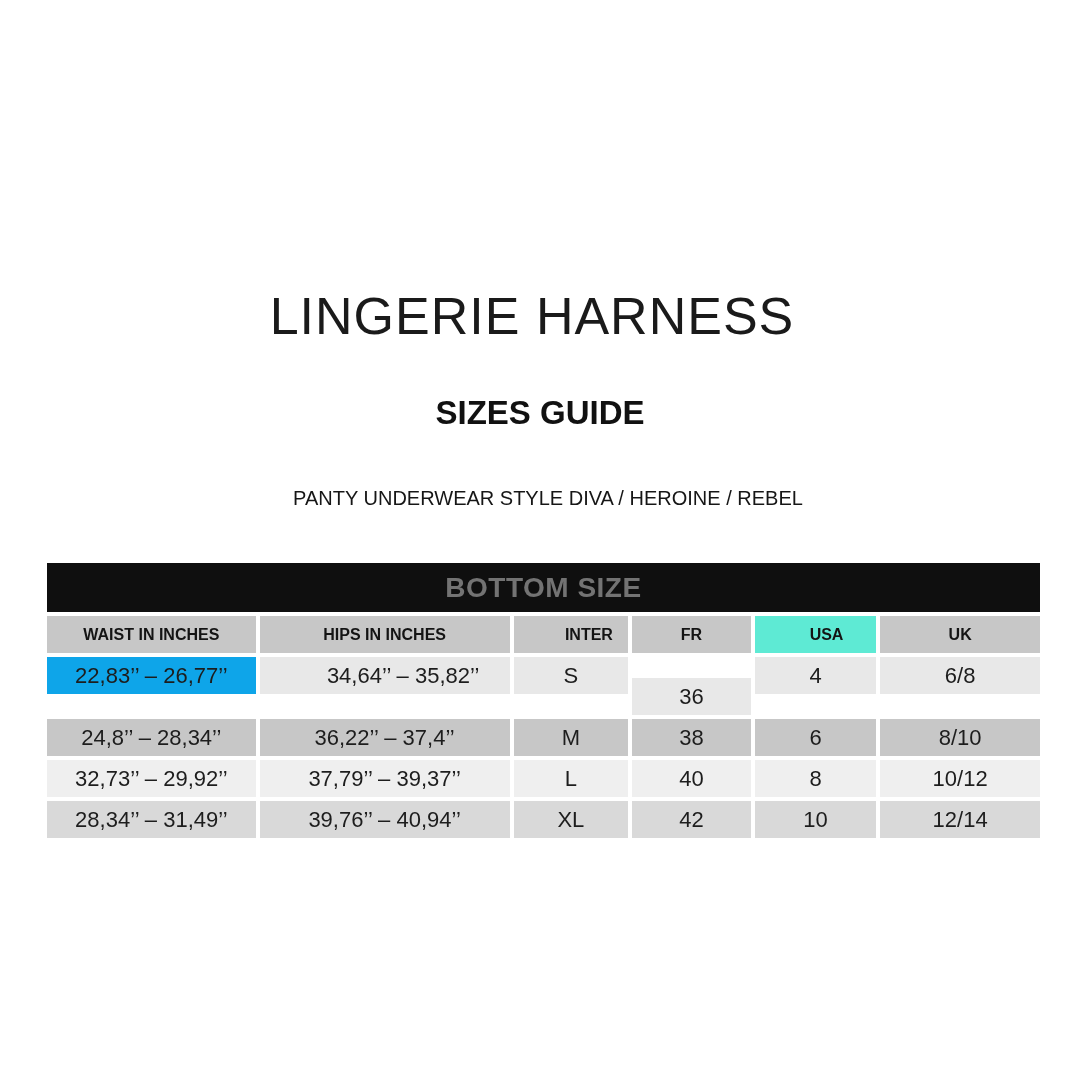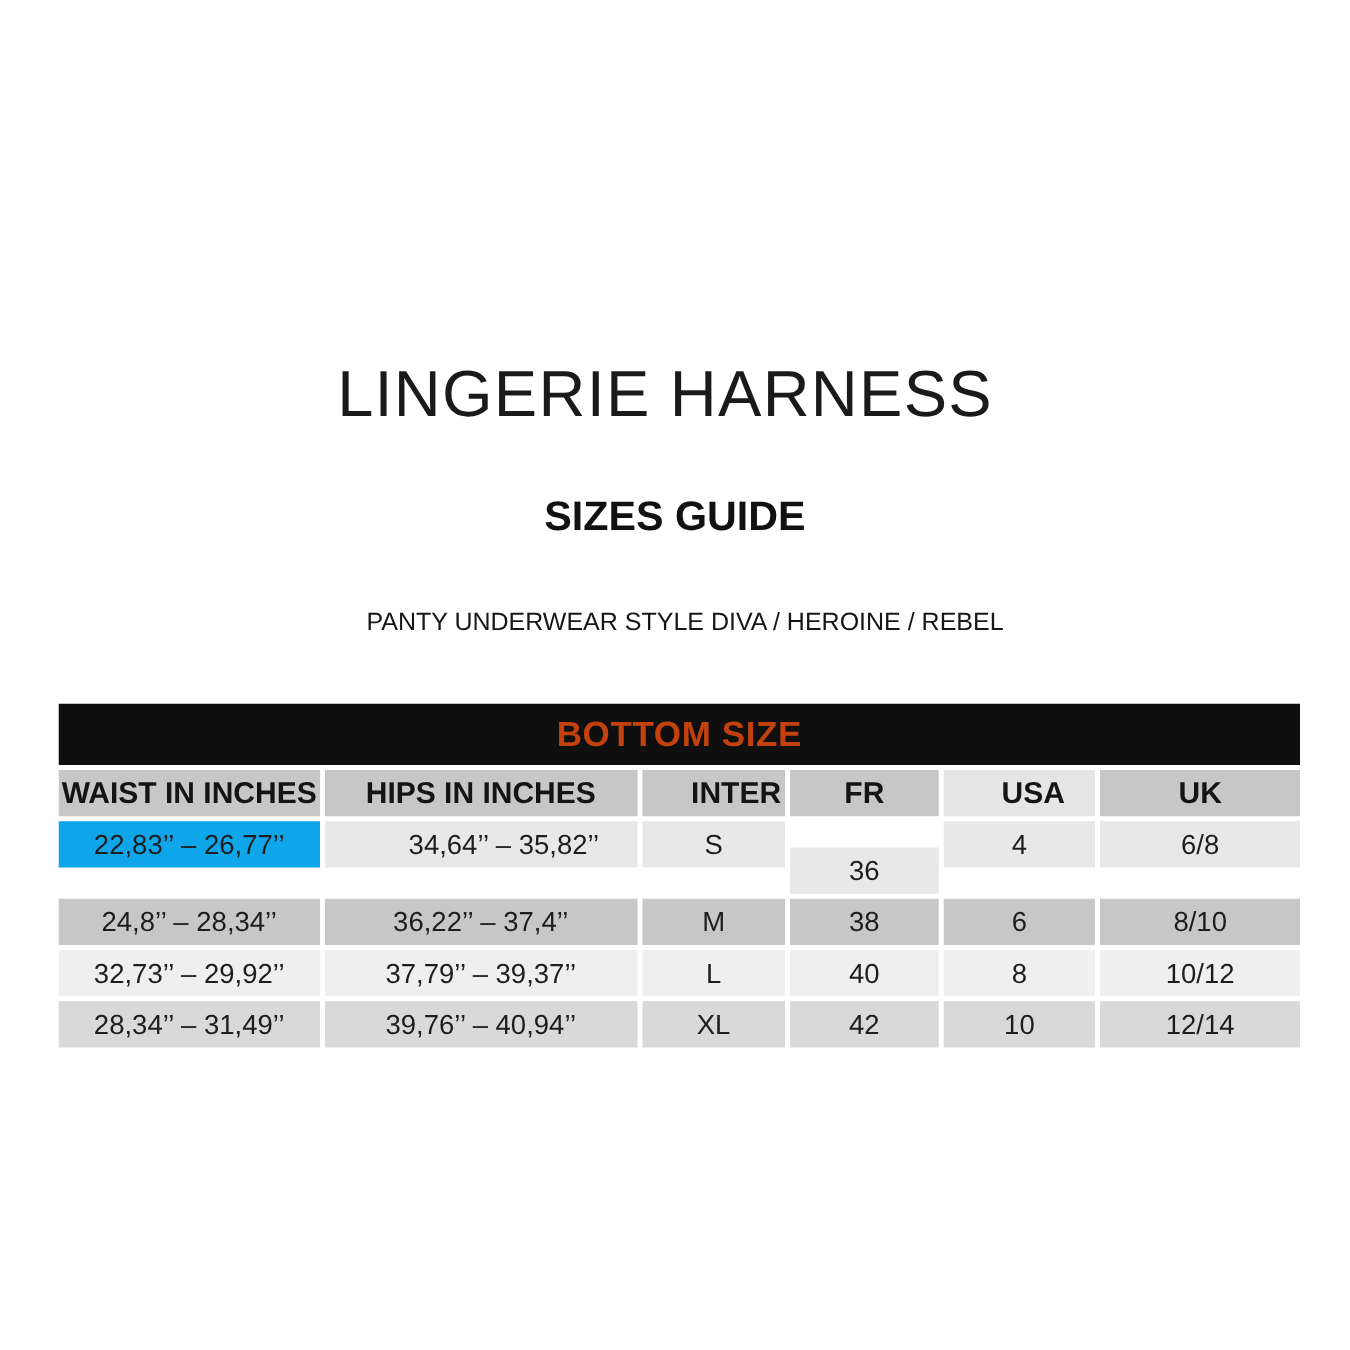--- a/index.html
+++ b/index.html
@@ -69,43 +69,43 @@
     height: 37px;
     display: flex;
     align-items: center;
     justify-content: center;
     font-size: 22px;
     white-space: nowrap;
     color: #1d1d1d;
   }
   .hcell {
     font-weight: 700;
-    font-size: 24px;
+    font-size: 16px;
     color: #141414;
   }
   .tbody { display: flex; flex-direction: column; row-gap: 4px; }
 </style>
 </head>
 <body>
 
 <div class="canvas">
   <h1 class="page-title">LINGERIE HARNESS</h1>
   <h2 class="page-subtitle">SIZES GUIDE</h2>
   <div class="style-caption">PANTY UNDERWEAR STYLE DIVA / HEROINE / REBEL</div>
 
   <div class="size-table">
-    <div class="tbar" id="tbar" style="background: rgb(15, 15, 15); color: #c2410c;">
+    <div class="tbar" id="tbar" style="background: rgb(15, 15, 15); color: #737373;">
       <span>BOTTOM SIZE</span>
     </div>
     <div class="trow" id="thead">
         <div class="cell hcell" style="background: rgb(199, 199, 199);">WAIST IN INCHES</div>
         <div class="cell hcell" style="background: rgb(199, 199, 199);">HIPS IN INCHES</div>
         <div class="cell hcell" style="background: rgb(199, 199, 199); padding-left: 36px;">INTER</div>
         <div class="cell hcell" style="background: rgb(199, 199, 199);">FR</div>
-        <div class="cell hcell" style="background: #e5e5e5; padding-left: 22px;">USA</div>
+        <div class="cell hcell" style="background: #5eead4; padding-left: 22px;">USA</div>
         <div class="cell hcell" style="background: rgb(199, 199, 199);">UK</div>
       </div>
     <div class="tbody" id="tbody">
         <div class="trow">
           <div class="cell" style="background: #0ea5e9;">22,83’’ – 26,77’’</div>
           <div class="cell" style="background: rgb(232, 232, 232); padding-left: 37px;">34,64’’ – 35,82’’</div>
           <div class="cell" style="background: rgb(232, 232, 232);">S</div>
           <div class="cell" style="background: rgb(232, 232, 232); margin-top: 21px;">36</div>
           <div class="cell" style="background: rgb(232, 232, 232);">4</div>
           <div class="cell" style="background: rgb(232, 232, 232);">6/8</div>

